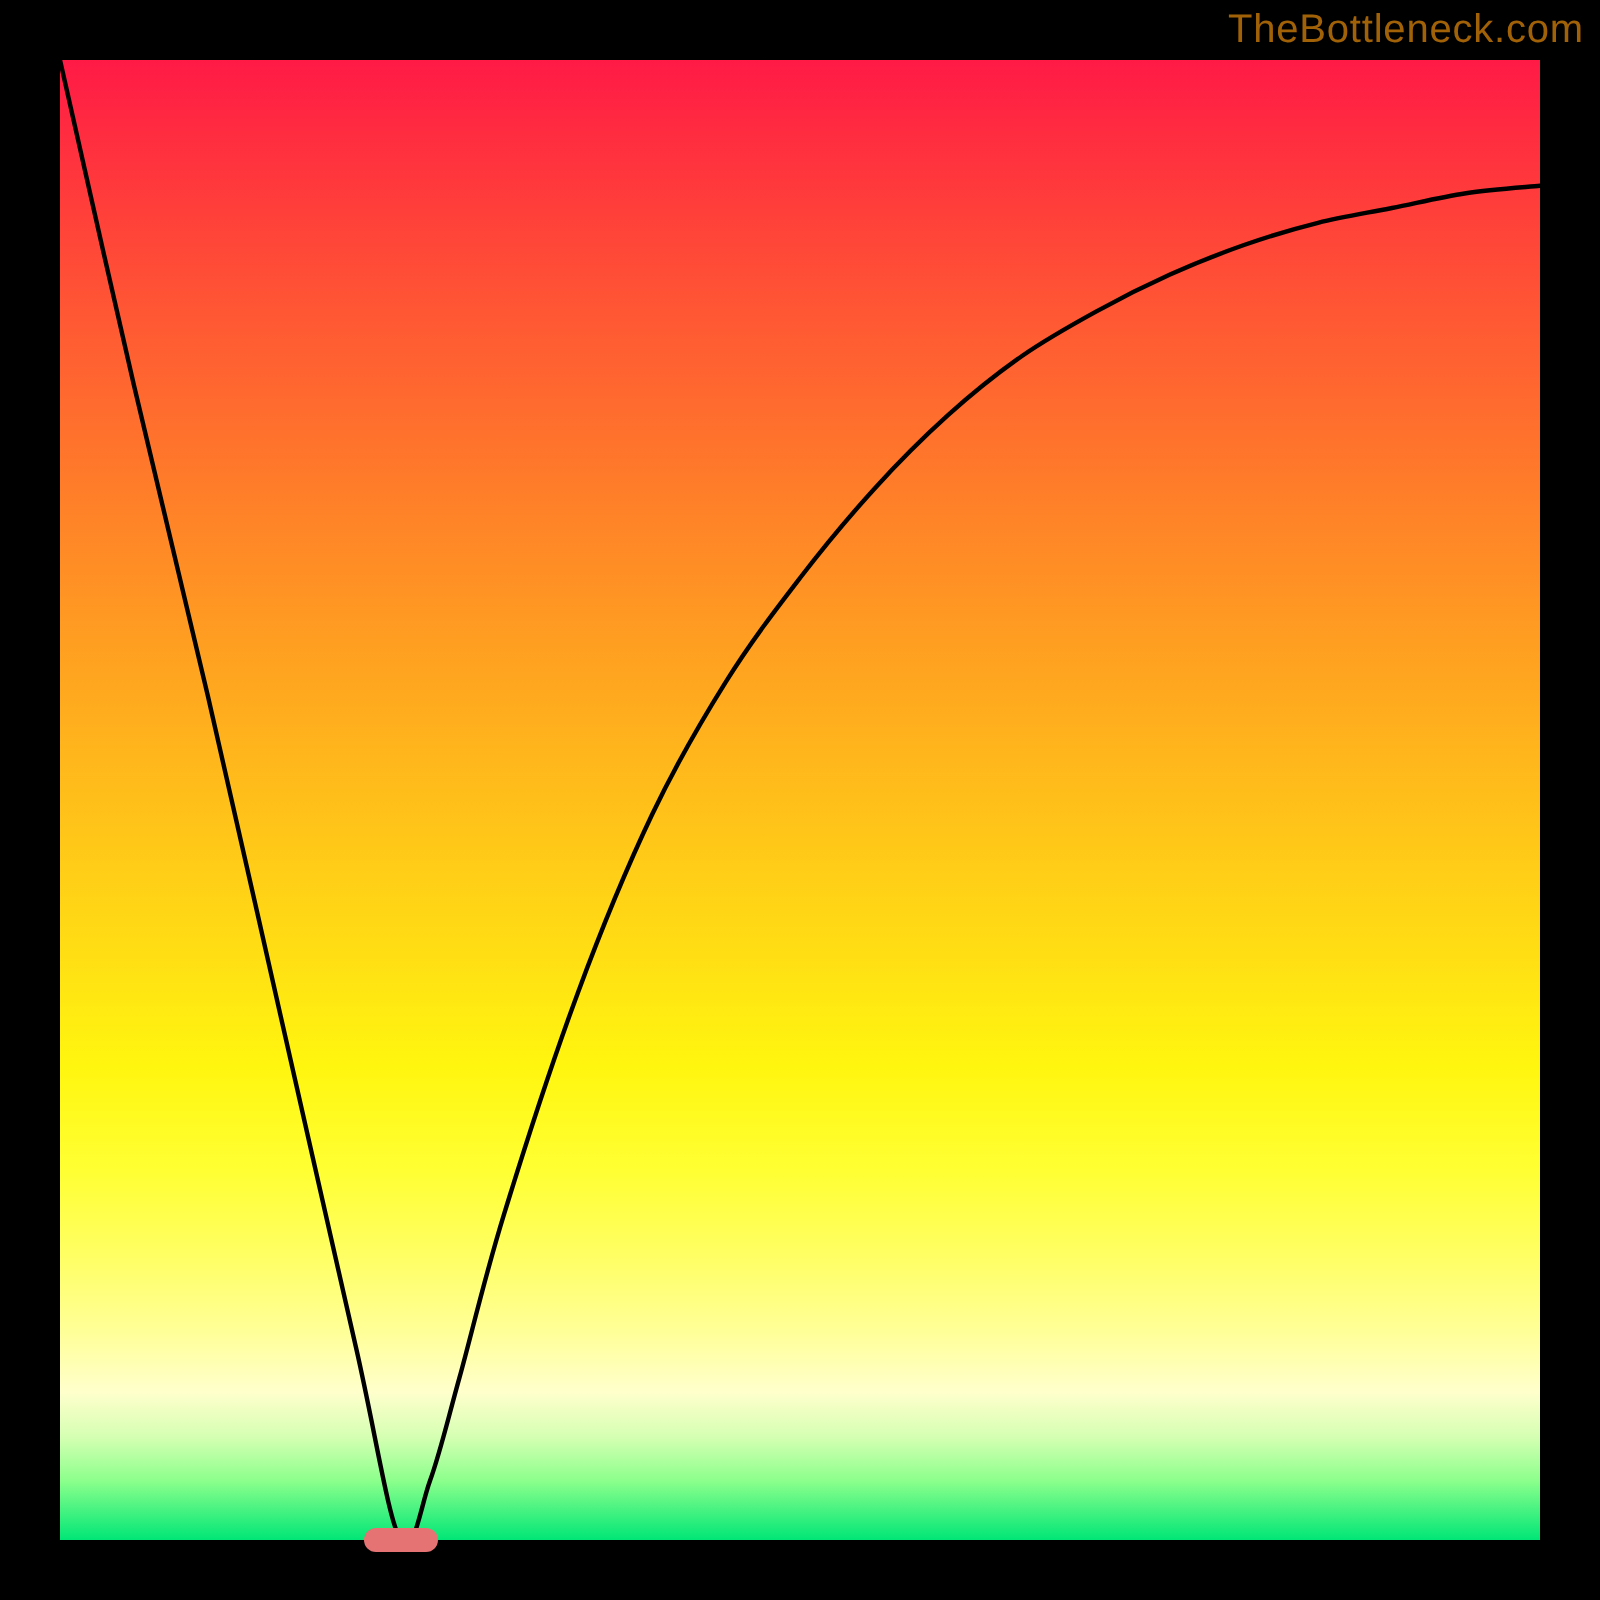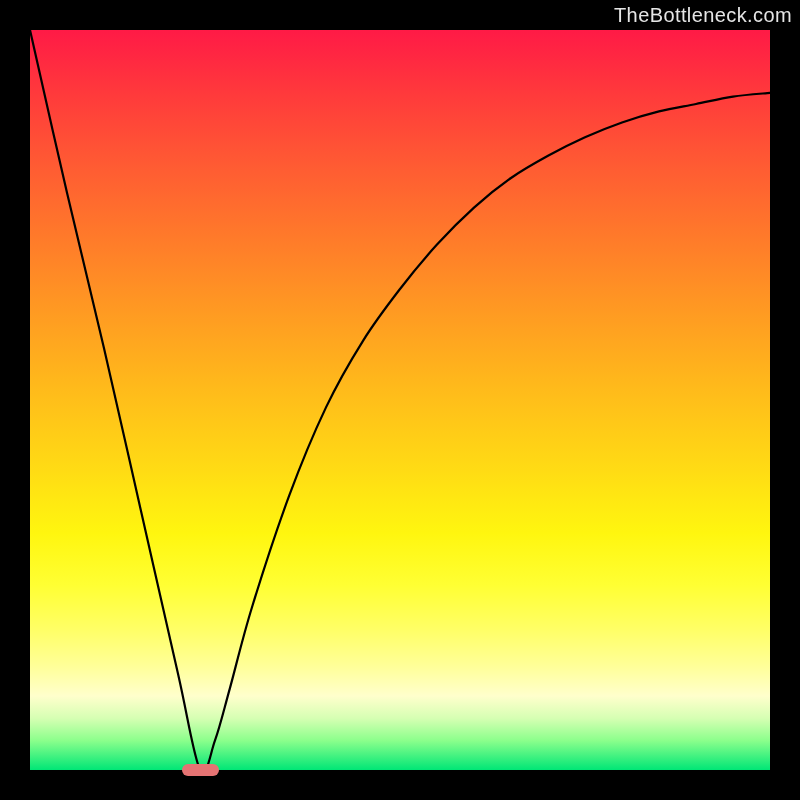--- a/index.html
+++ b/index.html
@@ -43,21 +43,21 @@
   }
   .marker {
     position: absolute;
     border-radius: 50px;
     background: #e57373;
   }
   .watermark {
     position: absolute;
     top: 4px;
     right: 8px;
-    color: #e5e5e5;
+    color: #a16207;
     font-size: 20px;
     letter-spacing: 0.4px;
     font-weight: 400;
   }
   svg.curve {
     position: absolute;
     left: 0;
     top: 0;
     width: 740px;
     height: 740px;

